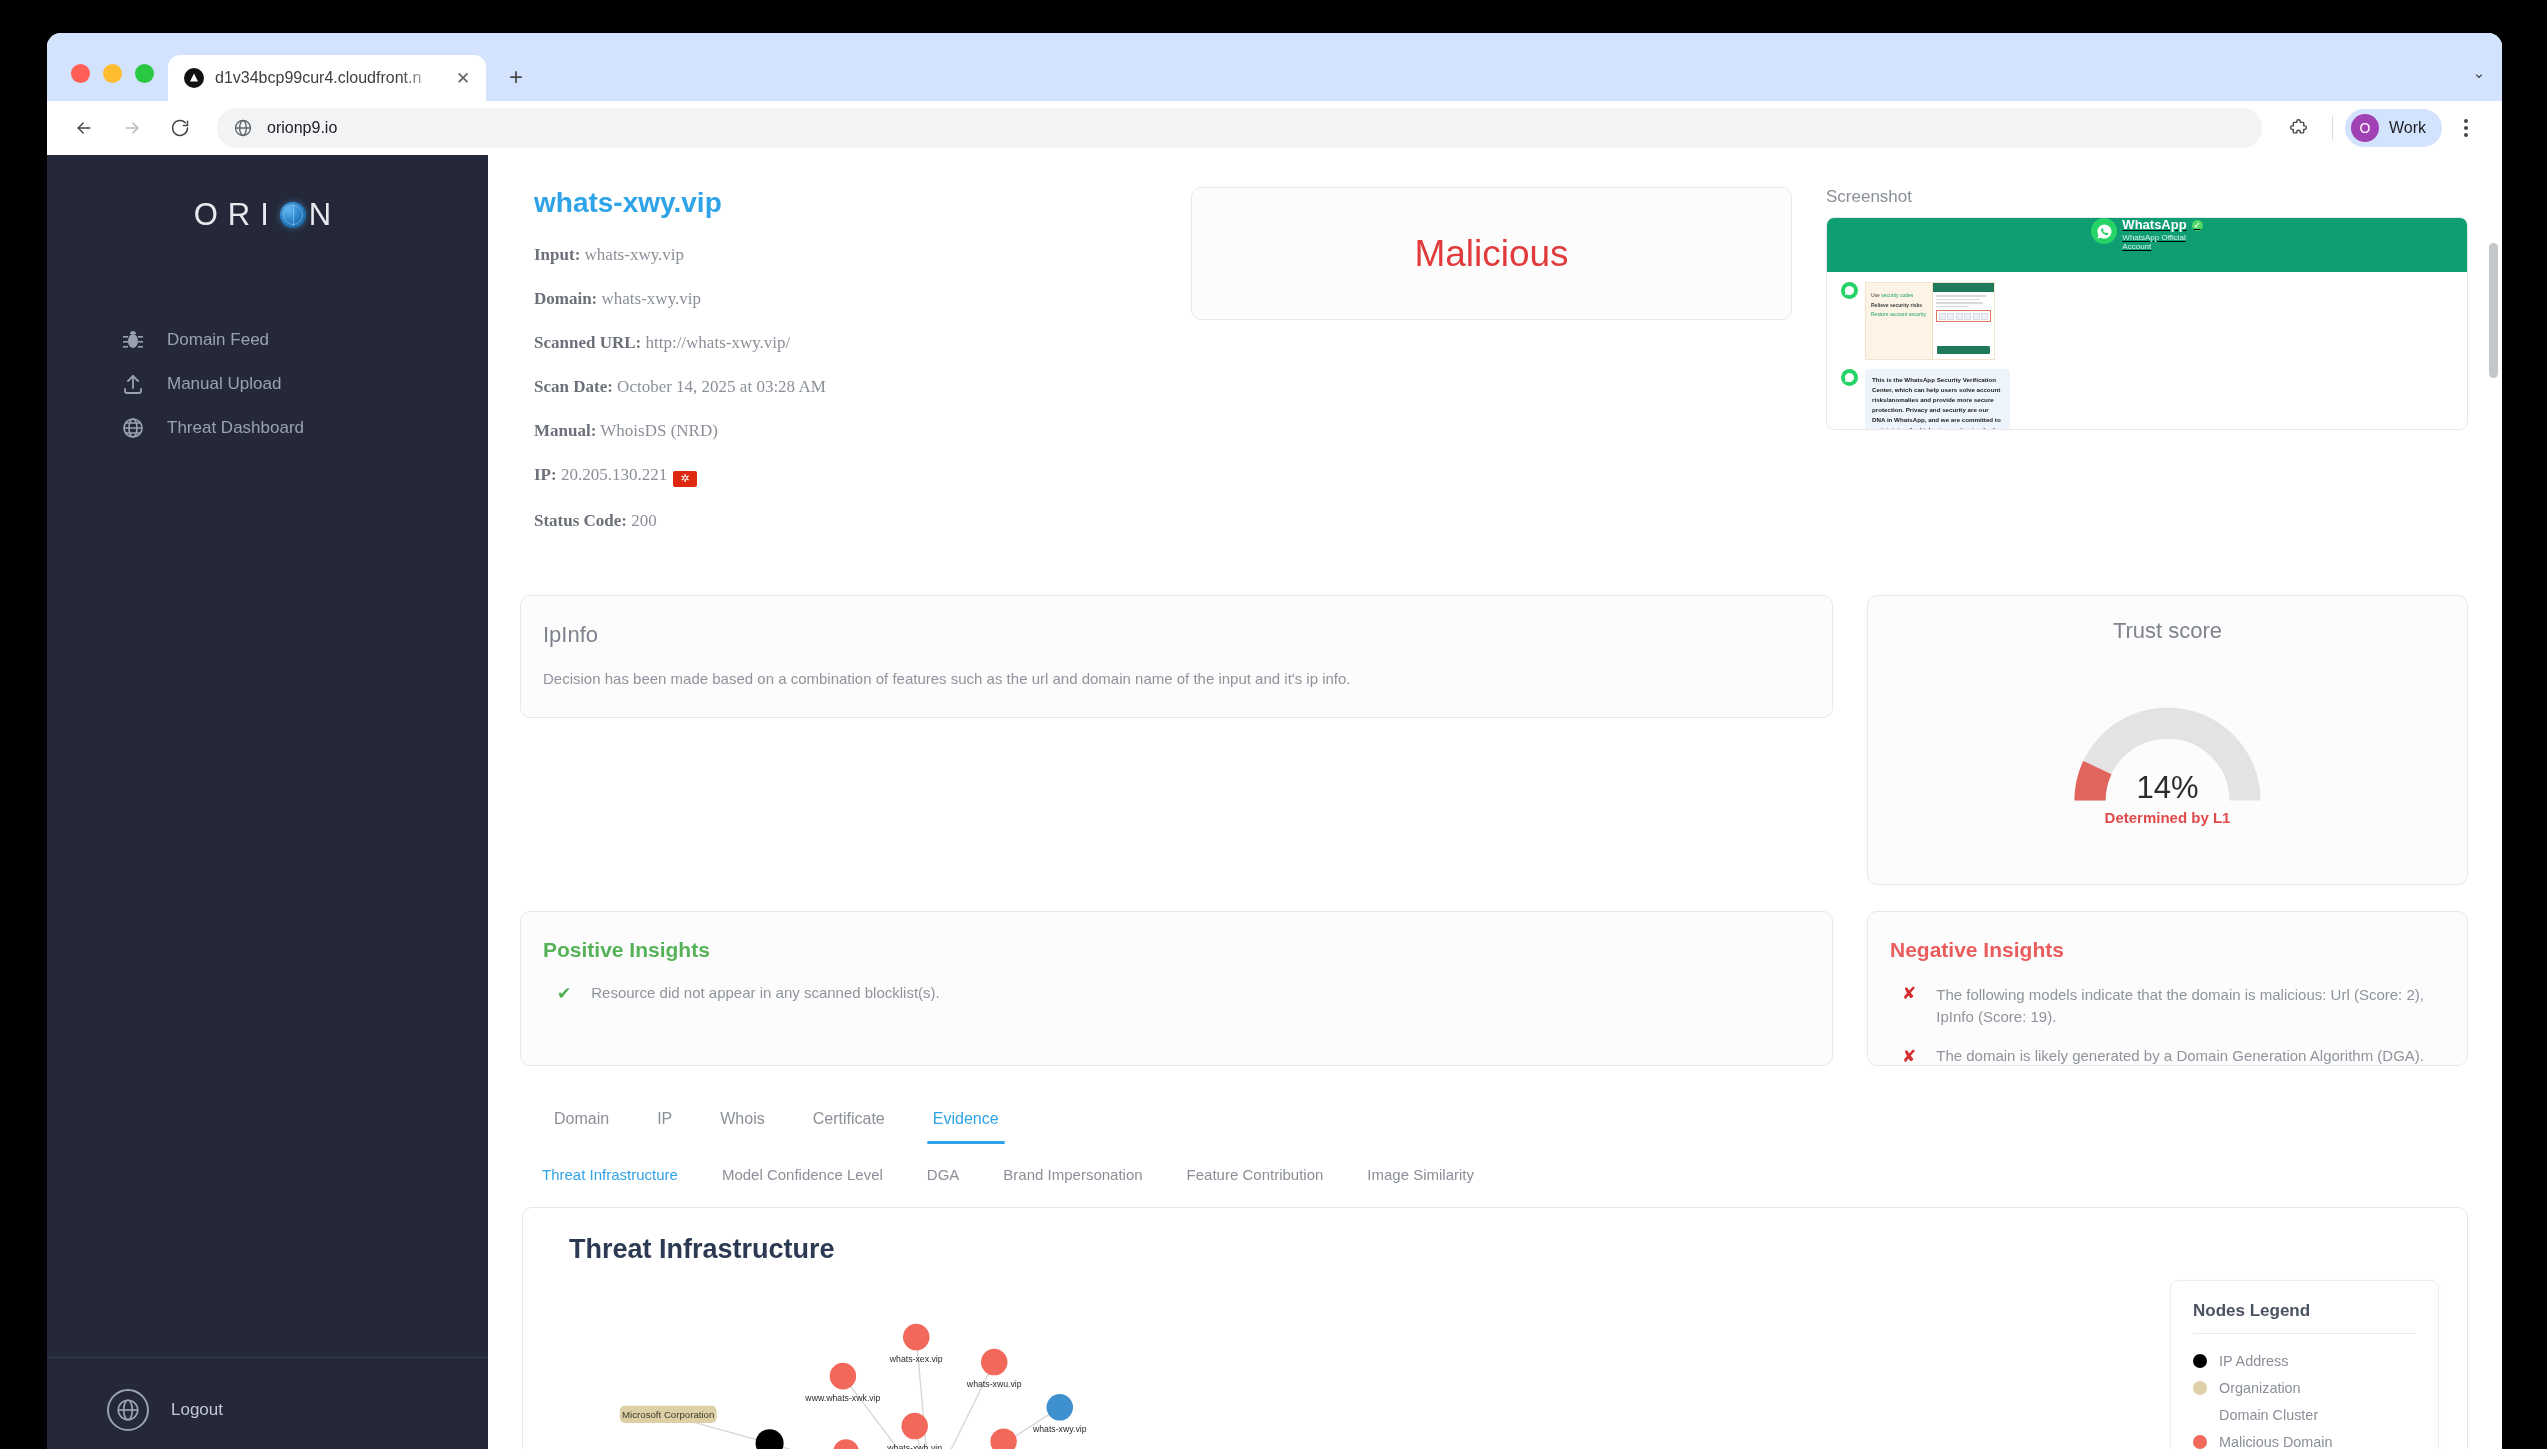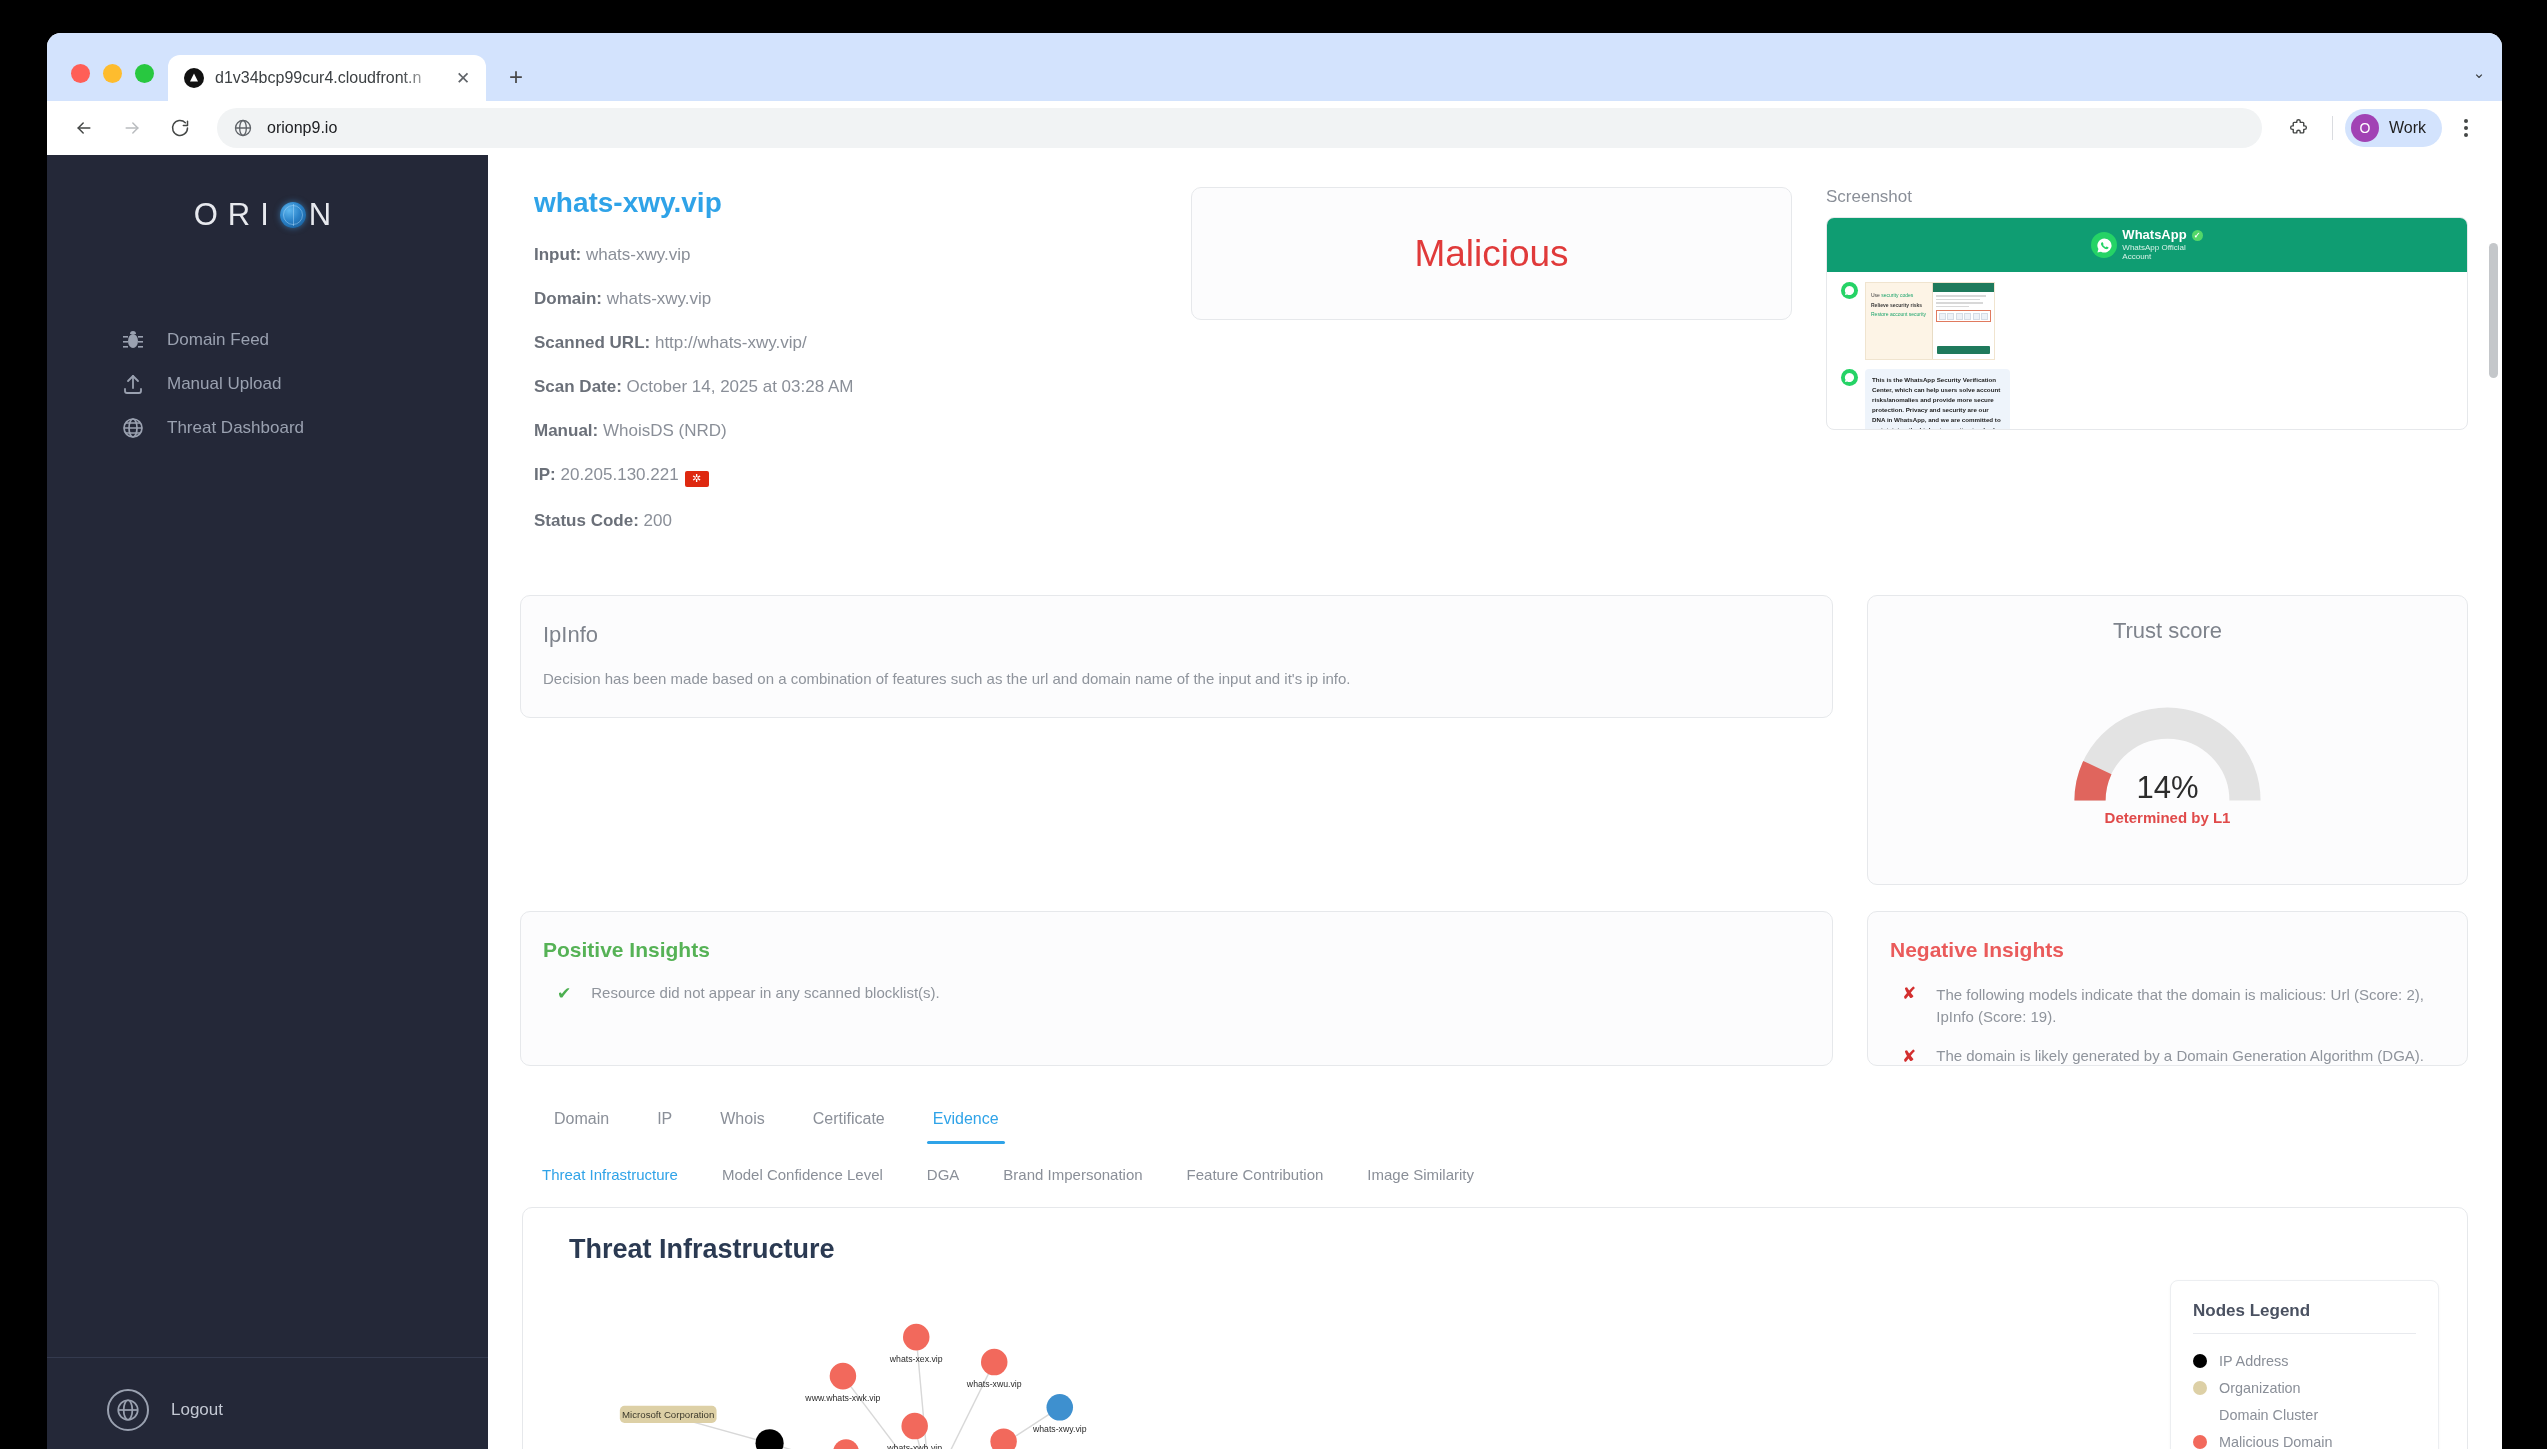--- a/index.html
+++ b/index.html
@@ -179,21 +179,21 @@
     overflow: hidden; position: relative;
   }
 
   .top-row { display: flex; gap: 34px; align-items: flex-start; }
   .col-left { width: 637px; flex: 0 0 637px; padding-left: 14px; }
 
   .domain-title {
     font-size: 28px; font-weight: 700; color: #2fa3e8;
     margin-bottom: 26px;
   }
-  .kv { font-size: 17px; color: #8a8f98; margin-bottom: 24px; }
+  .kv { font-size: 17px; color: #8a8f98; margin-bottom: 24px; font-family: Liberation Serif, serif; }
   .kv b { color: #6b7079; font-weight: 700; }
   .flag {
     display: inline-flex; align-items: center; justify-content: center;
     width: 24px; height: 16px; background: #de2910; border-radius: 2px;
     color: #fff; font-size: 11px; line-height: 1; vertical-align: -2px;
     margin-left: 6px;
   }
 
   .verdict-card {
     flex: 0 0 601px; height: 133px;
@@ -204,21 +204,21 @@
   .verdict-text { font-size: 37px; color: #e03a3a; font-weight: 400; }
 
   .shot-card { flex: 1; min-width: 0; }
   .shot-label { font-size: 17px; color: #8a8f98; margin-bottom: 10px; }
   .shot-frame {
     border: 1px solid #e6e8eb; border-radius: 8px;
     background: #fff; overflow: hidden; height: 213px;
   }
   .wa-bar {
     background: #0f9d72; height: 54px;
-    display: flex; align-items: center; justify-content: center; gap: 5px;
+    display: flex; justify-content: center; gap: 5px; text-decoration: underline;
   }
   .wa-logo {
     width: 26px; height: 26px; border-radius: 50%;
     background: #25d366; display: flex; align-items: center; justify-content: center;
   }
   .wa-logo svg { width: 17px; height: 17px; fill: #fff; }
   .wa-names { line-height: 1.15; }
   .wa-n1 { color: #fff; font-size: 13px; font-weight: 600; display: flex; align-items: center; gap: 5px; }
   .wa-check {
     width: 11px; height: 11px; border-radius: 50%;

